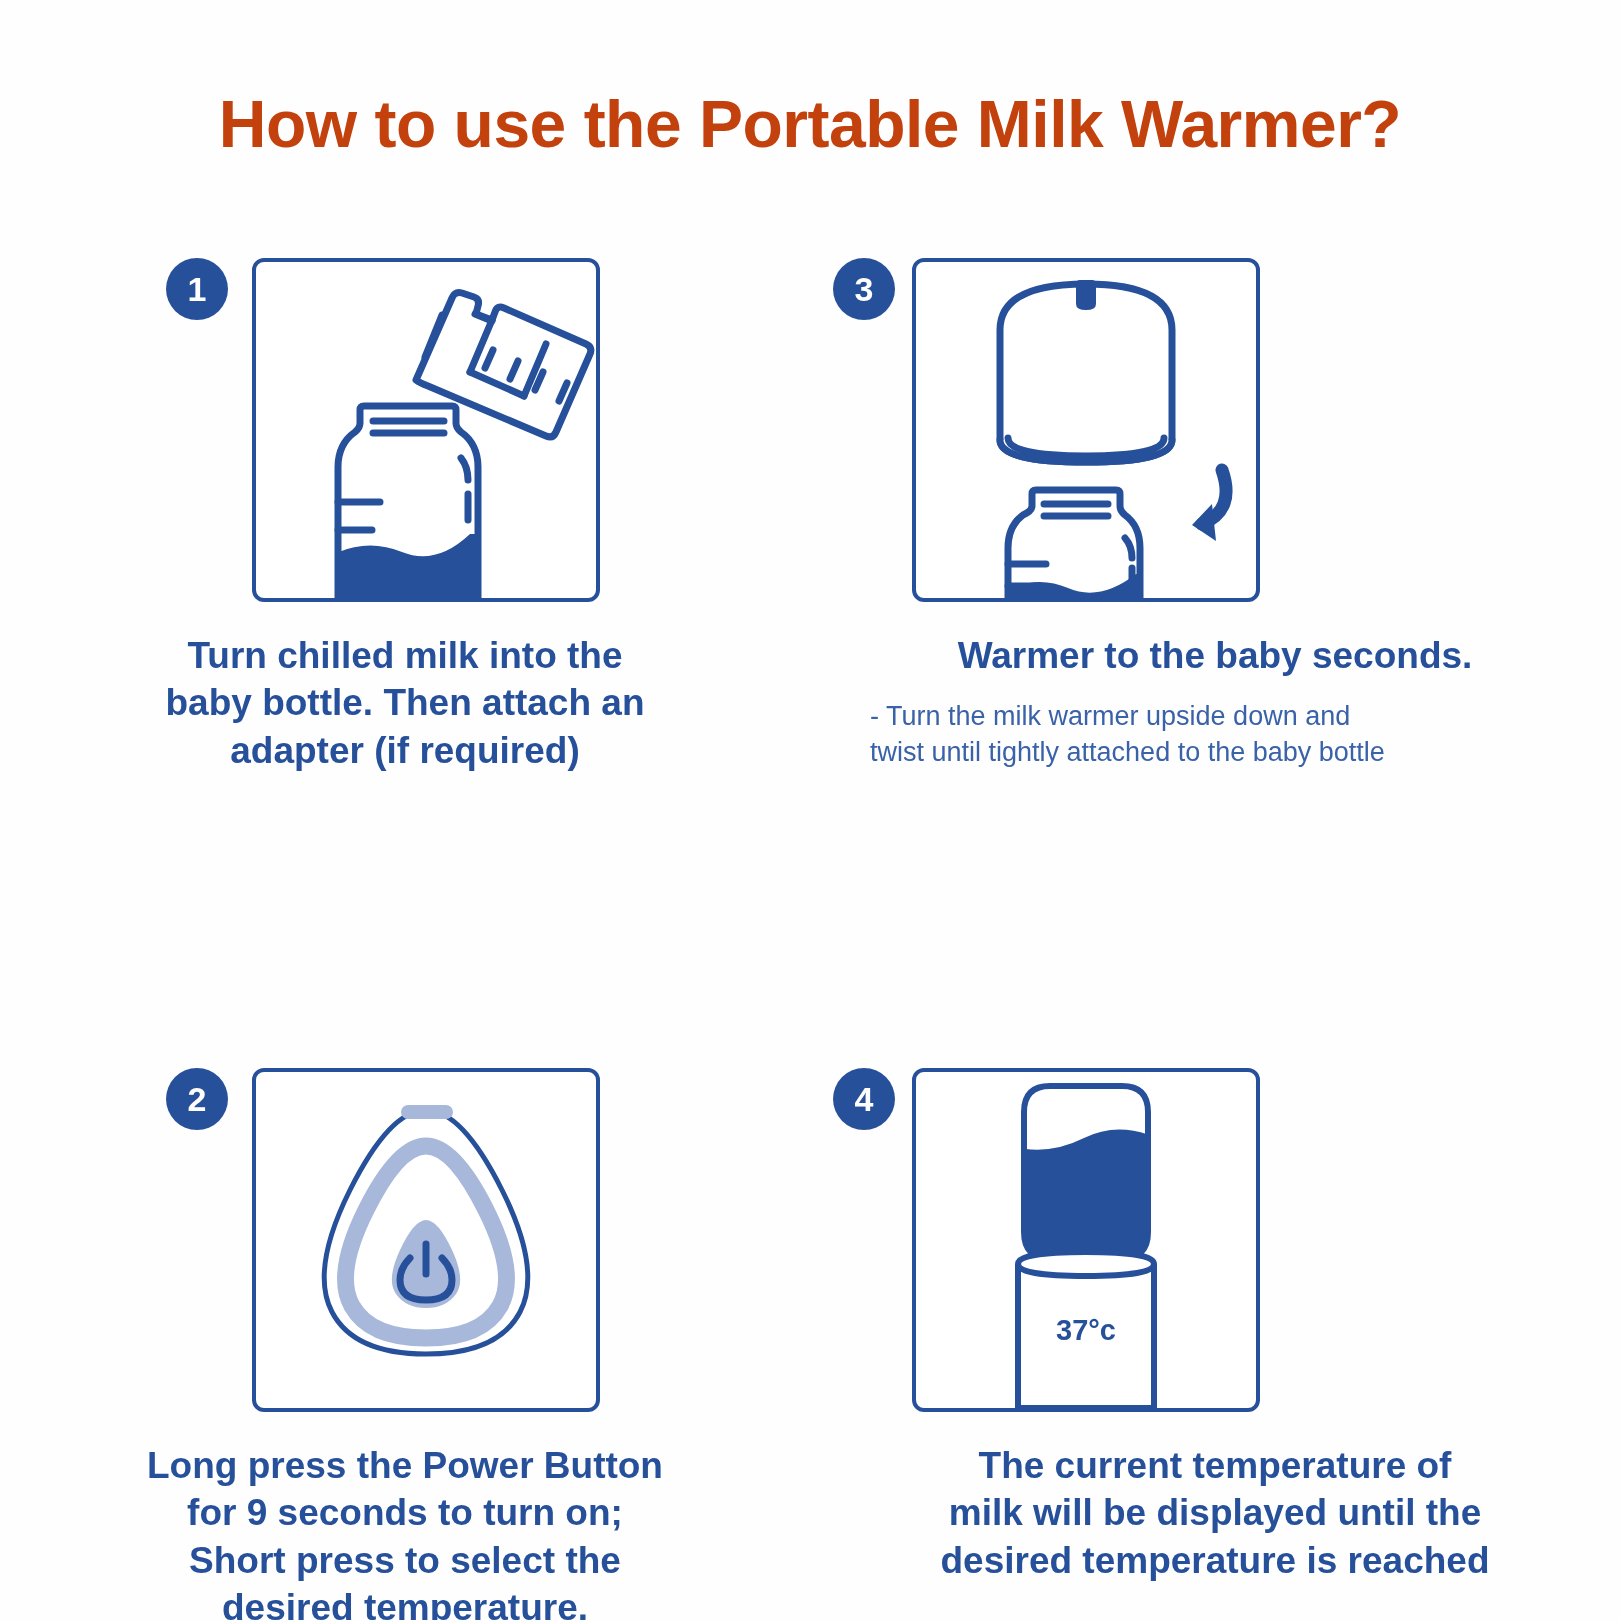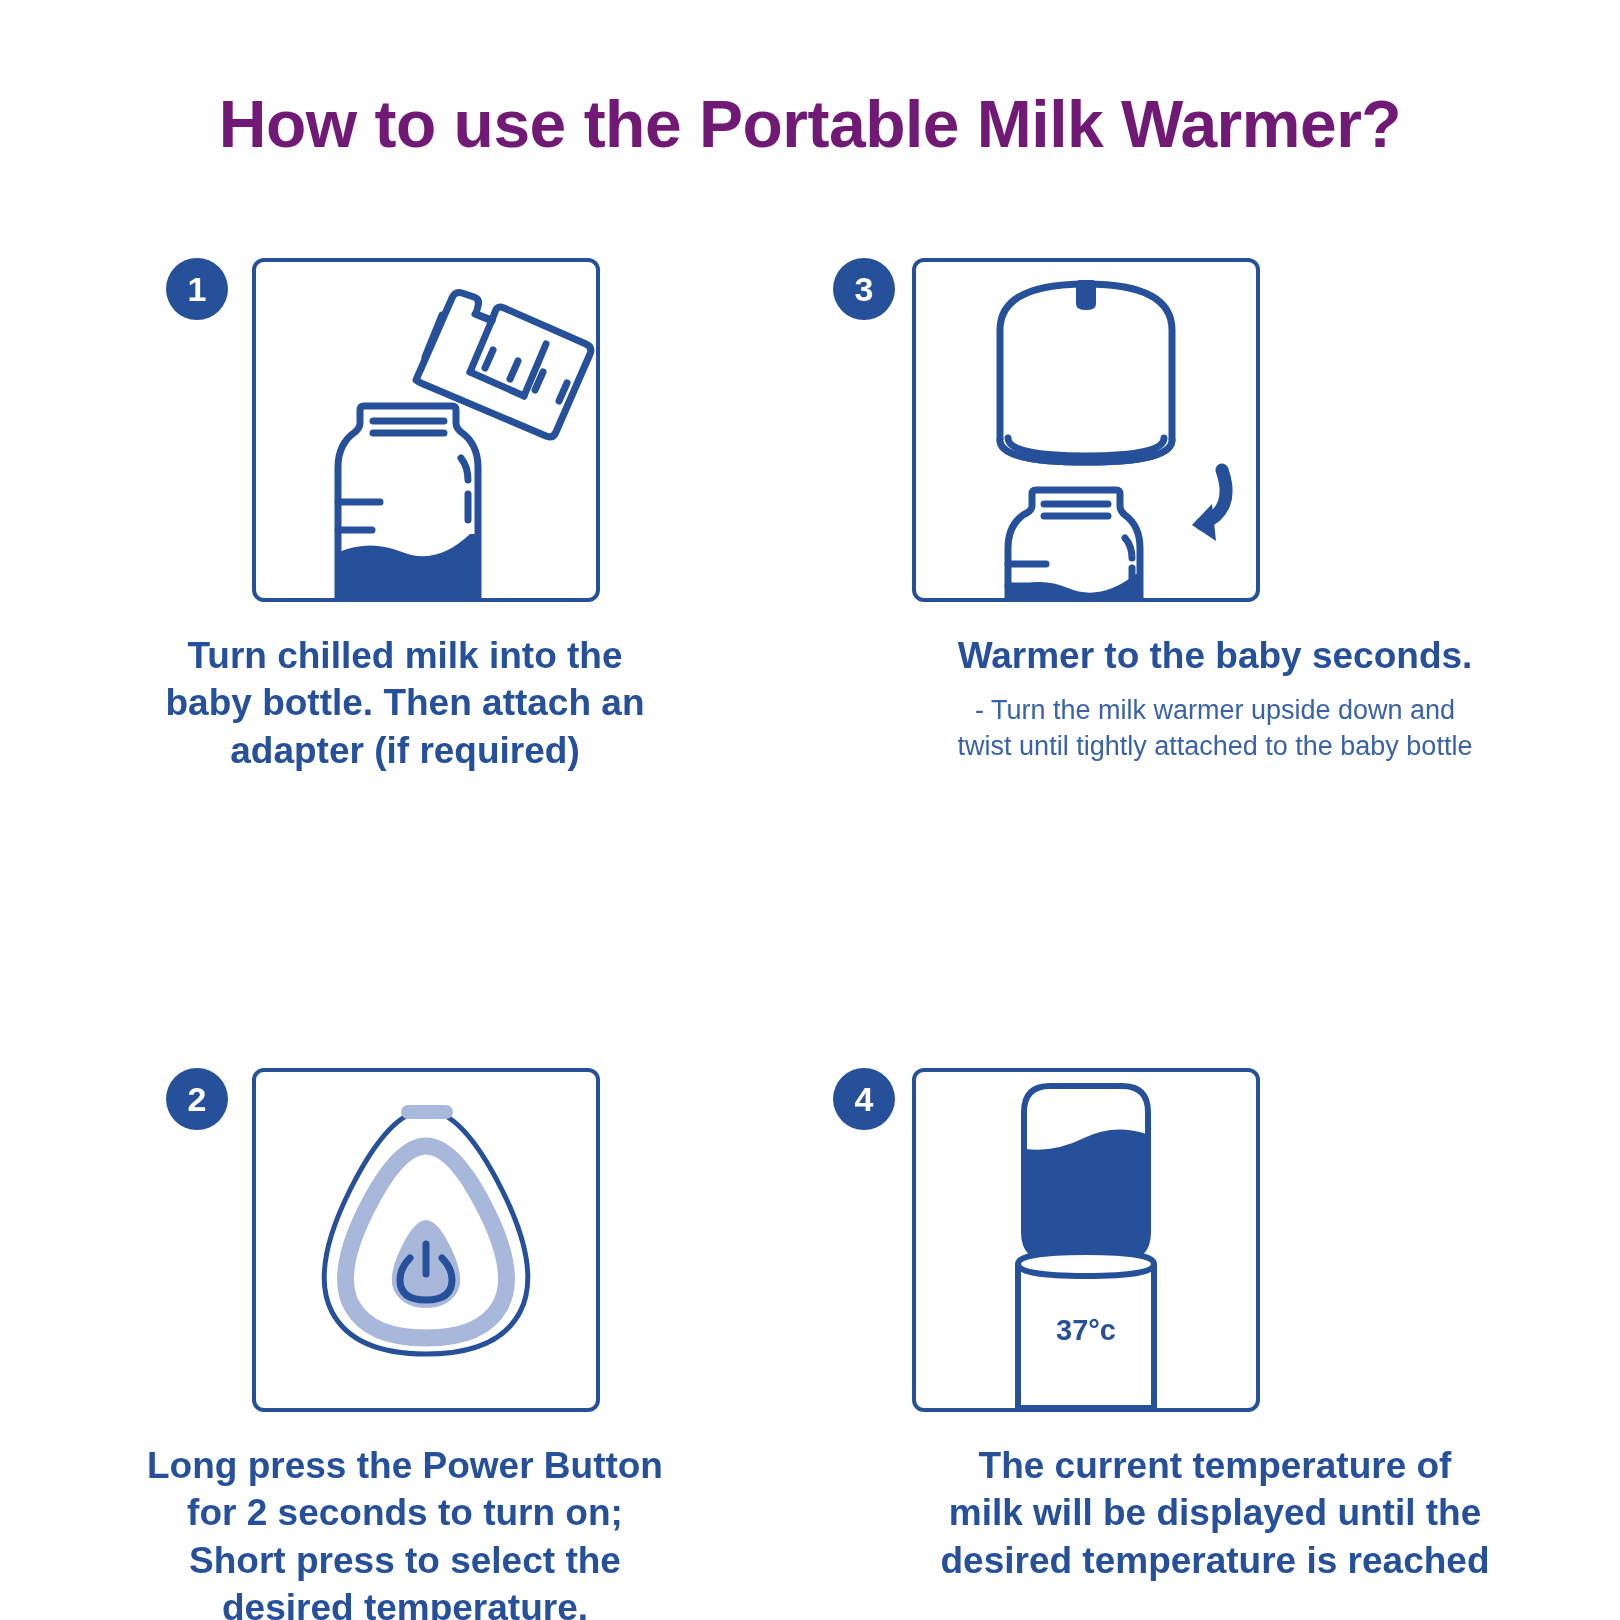--- a/index.html
+++ b/index.html
@@ -25,21 +25,21 @@
   
   .title {
     position: absolute;
     top: 86px;
     left: 0;
     width: 1620px;
     text-align: center;
     font-size: 66px;
     font-weight: bold;
     letter-spacing: -0.5px;
-    color: #701a75;
+    color: #c2410c;
     white-space: nowrap;
   }
 
   
   .steps {
     position: absolute;
     top: 250px;
     left: 0;
     width: 1620px;
   }
@@ -100,22 +100,22 @@
     text-align: center;
     font-size: 37px;
     font-weight: bold;
     line-height: 1.28;
     color: #27509B;
     padding: 0 70px;
   }
   .caption .line { display: block; }
 
   .subcaption {
-    margin-top: 14px;
-    text-align: center;
+    margin-top: 20px;
+    text-align: left;
     font-size: 27px;
     font-weight: normal;
     line-height: 1.32;
     color: #3A62A8;
     padding: 0 60px;
   }
   .subcaption .line { display: block; }
 
   .row-2 { margin-top: 286px; }
 </style>
@@ -252,21 +252,21 @@
 
               <g stroke="#27509B" stroke-width="7" fill="none" stroke-linecap="round">
                 <path d="M154 186 Q144 196 144 208 Q144 228 170 228 Q196 228 196 208 Q196 196 186 186"></path>
                 <path d="M170 172 L170 202"></path>
               </g>
             </svg>
           </div>
         </div>
         <div class="caption">
           <span class="line">Long press the Power Button</span>
-          <span class="line">for 2 seconds to turn on;</span>
+          <span class="line">for 9 seconds to turn on;</span>
           <span class="line">Short press to select the</span>
           <span class="line">desired temperature.</span>
         </div>
       </div>
 
       <div class="step right">
         <div class="badge-panel">
           <div class="badge">4</div>
           <div class="panel">
             <svg width="340" height="336" viewBox="0 0 340 336">

